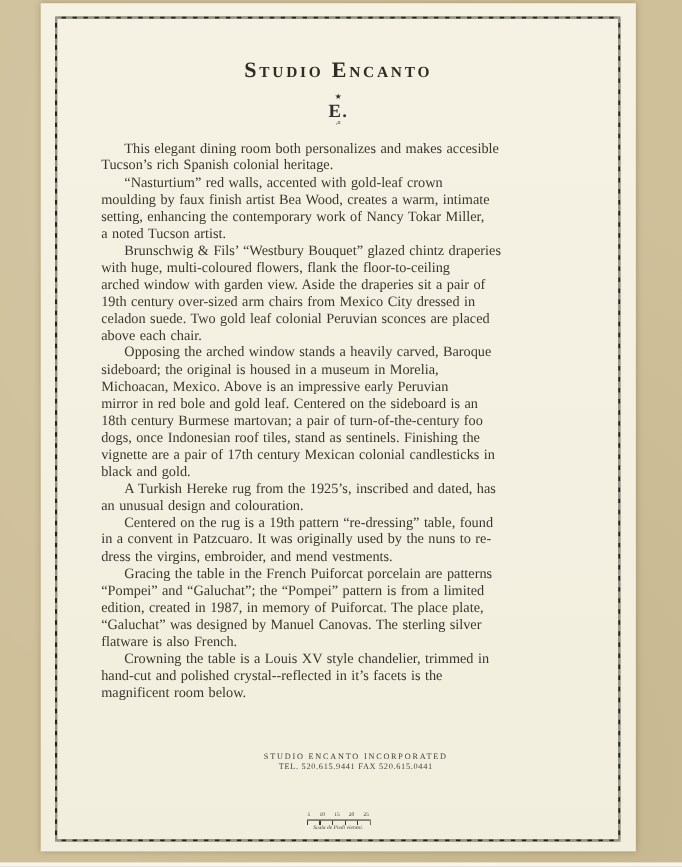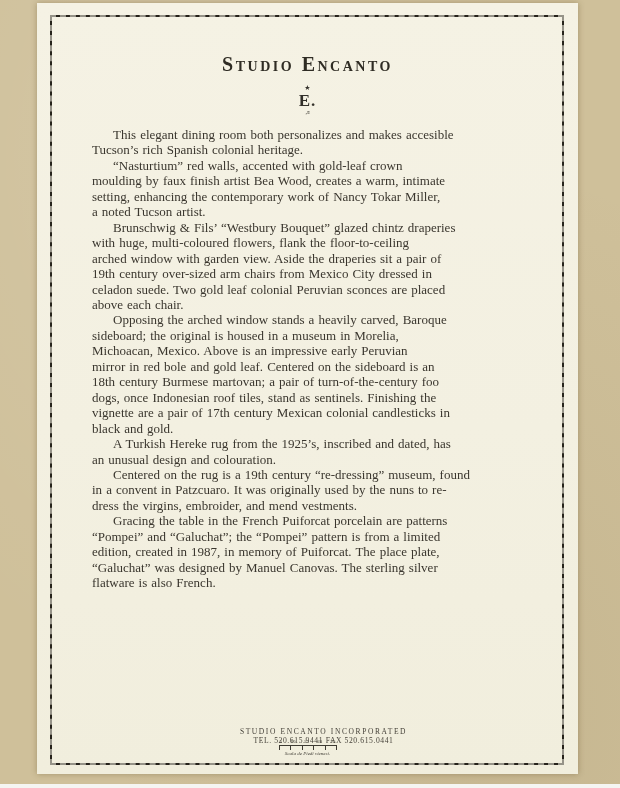--- a/index.html
+++ b/index.html
@@ -36,21 +36,21 @@
   .monogram .star{ display:block; font-size:7px; line-height:7px; }
   .monogram .letter{ display:block; font-size:17px; line-height:17px; font-weight:700; letter-spacing:1px; }
   .monogram .flourish{ display:block; font-size:6px; line-height:6px; }
   .body-text{
     position:absolute; left:55px; top:124px; width:445px;
     font-size:13px; line-height:15.45px; color:#3a362e;
     word-spacing:0.06em;
   }
   .body-text p{ margin:0; white-space:pre-line; text-indent:21px; }
   .footer{
-    position:absolute; left:0; right:0; top:724px; text-align:center; color:#46423a;padding-left:32px;
+    position:absolute; left:0; right:0; top:680px; text-align:center; color:#46423a;padding-left:32px;
   }
   .footer .company{ font-size:7.5px; letter-spacing:1.6px; line-height:9px; }
   .footer .address{ font-size:7.6px; letter-spacing:0.6px; line-height:9px; }
   .footer .phone{ font-size:7.6px; letter-spacing:0.6px; line-height:9px; }
   .scale-bar{
     position:absolute; left:0; right:0; top:736px;
     display:flex; flex-direction:column; align-items:center; color:#3d3a32;
   }
   .scale-numbers{
     display:flex; justify-content:space-between; width:56px;
@@ -98,28 +98,31 @@
       <p>Opposing the arched window stands a heavily carved, Baroque
 sideboard; the original is housed in a museum in Morelia,
 Michoacan, Mexico.  Above is an impressive early Peruvian
 mirror in red bole and gold leaf.  Centered on the sideboard is an
 18th century Burmese martovan; a pair of turn-of-the-century foo
 dogs, once Indonesian roof tiles, stand as sentinels.  Finishing the
 vignette are a pair of 17th century Mexican colonial candlesticks in
 black and gold.</p>
       <p>A Turkish Hereke rug from the 1925’s, inscribed and dated, has
 an unusual design and colouration.</p>
-      <p>Centered on the rug is a 19th century “re-dressing” museum, found
+      <p>Centered on the rug is a 19th pattern “re-dressing” table, found
 in a convent in Patzcuaro.  It was originally used by the nuns to re-
 dress the virgins, embroider, and mend vestments.</p>
       <p>Gracing the table in the French Puiforcat porcelain are patterns
 “Pompei” and “Galuchat”; the “Pompei” pattern is from a limited
 edition, created in 1987, in memory of Puiforcat.  The place plate,
 “Galuchat” was designed by Manuel Canovas.  The sterling silver
 flatware is also French.</p>
+      <p>Crowning the table is a Louis XV style chandelier, trimmed in
+hand-cut and polished crystal--reflected in it’s facets is the
+magnificent room below.</p>
     </div>
 
     <div class="footer">
       <div class="company">STUDIO ENCANTO INCORPORATED</div>
       <div class="phone">TEL. 520.615.9441   FAX 520.615.0441</div>
     </div>
 
     <div class="scale-bar">
       <div class="scale-numbers">
         <span>5</span>

